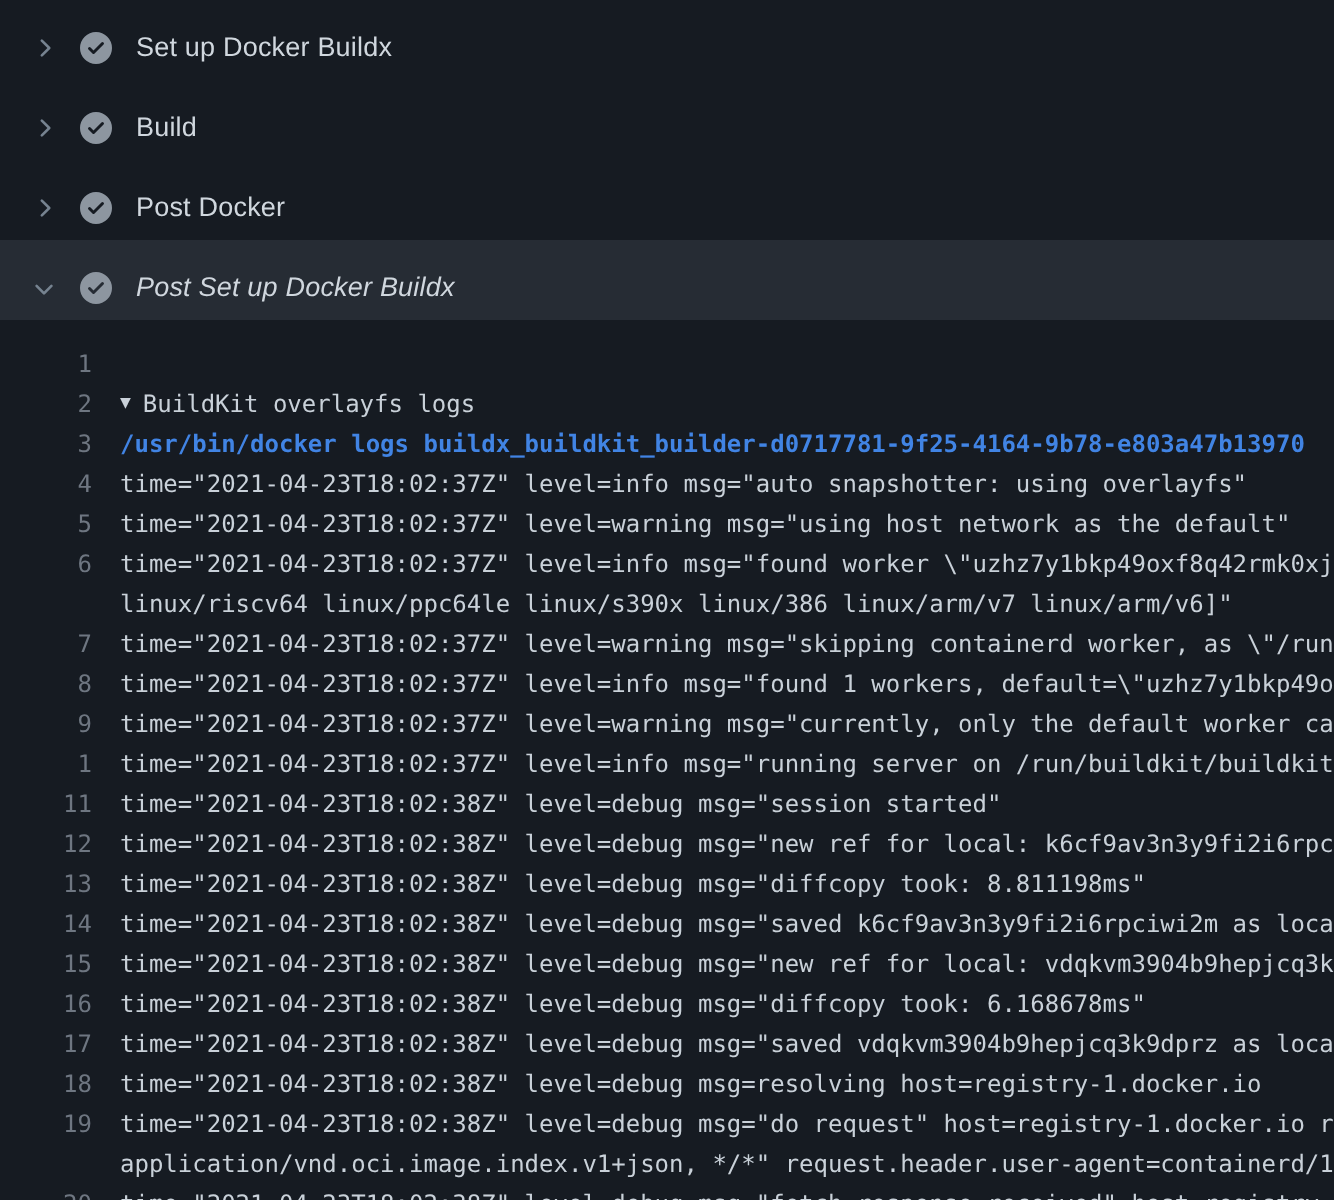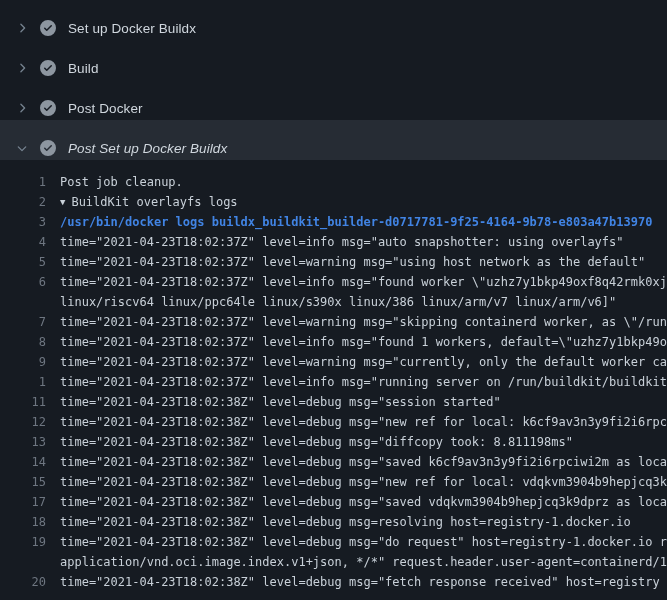--- a/index.html
+++ b/index.html
@@ -5,22 +5,22 @@
   html,body{margin:0;padding:0;}
   body{
     width:667px;height:600px;overflow:hidden;
     background:var(--background,#161b22);
     font-family:"Liberation Sans","DejaVu Sans",sans-serif;
   }
   .viewer{width:667px;height:600px;overflow:hidden;}
 
   
   .step{
-    display:flex;align-items:flex-end;height:40px;
-    padding:4px 14px;cursor:pointer;box-sizing:border-box;
+    display:flex;align-items:flex-start;height:40px;
+    padding:16px 14px;cursor:pointer;box-sizing:border-box;
     color:var(--step-text,#d0d7de);
   }
   .step.expanded{background:var(--step-highlight,#262c34);font-style:italic;}
   .chev{width:16px;height:16px;display:flex;align-items:center;justify-content:center;flex:0 0 16px;}
   .chev svg{display:block;transition:transform .1s;}
   .step.expanded .chev svg{transform:rotate(90deg);}
   .check{width:16px;height:16px;margin-left:10px;flex:0 0 16px;}
   .check svg{display:block;}
   .step-label{margin-left:12px;font-size:13.5px;letter-spacing:.1px;}
 
@@ -101,21 +101,20 @@
         <path fill-rule="evenodd" d="M8 16A8 8 0 1 0 8 0a8 8 0 0 0 0 16Zm3.78-9.72a.751.751 0 0 0-.018-1.042.751.751 0 0 0-1.042-.018L6.75 9.19 5.28 7.72a.751.751 0 0 0-1.042.018.751.751 0 0 0-.018 1.042l2 2a.75.75 0 0 0 1.06 0l4.5-4.5Z" fill="#8d96a0"></path>
       </svg>
     </span>
     <span class="step-label">Post Set up Docker Buildx</span>
   </div>
 </div>
   <div class="log">
   <div class="row plain">
     <span class="num">1</span>
     
-    <span class="txt">Post job cleanup.</span>
   </div>
 
   <div class="row group">
     <span class="num">2</span>
     <span class="caret">▼</span>
     <span class="txt">BuildKit overlayfs logs</span>
   </div>
 
   <div class="row command">
     <span class="num">3</span>
@@ -194,20 +193,25 @@
     
     <span class="txt">time="2021-04-23T18:02:38Z" level=debug msg="saved k6cf9av3n3y9fi2i6rpciwi2m as loca</span>
   </div>
 
   <div class="row plain">
     <span class="num">15</span>
     
     <span class="txt">time="2021-04-23T18:02:38Z" level=debug msg="new ref for local: vdqkvm3904b9hepjcq3k</span>
   </div>
 
+  <div class="row plain">
+    <span class="num">16</span>
+    
+    <span class="txt">time="2021-04-23T18:02:38Z" level=debug msg="diffcopy took: 6.168678ms"</span>
+  </div>
 
   <div class="row plain">
     <span class="num">17</span>
     
     <span class="txt">time="2021-04-23T18:02:38Z" level=debug msg="saved vdqkvm3904b9hepjcq3k9dprz as loca</span>
   </div>
 
   <div class="row plain">
     <span class="num">18</span>
     

